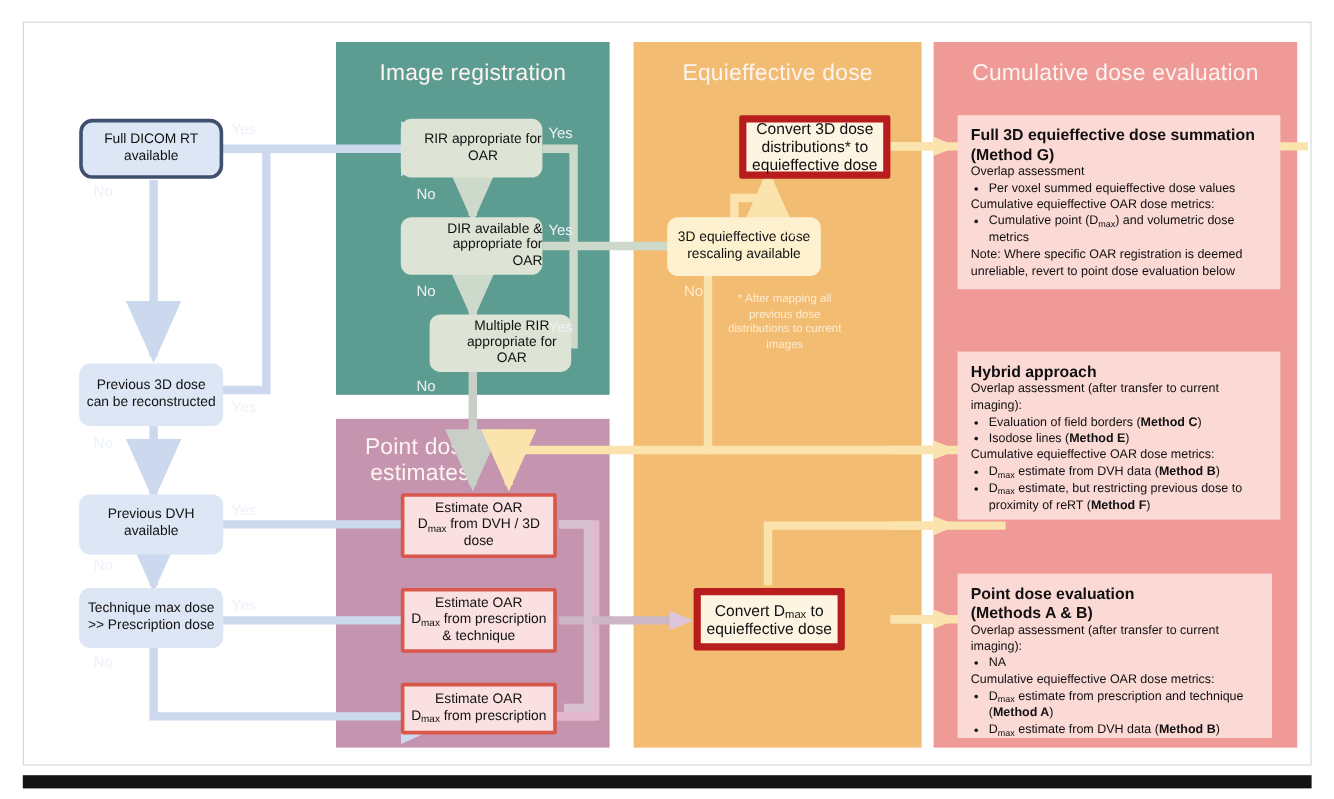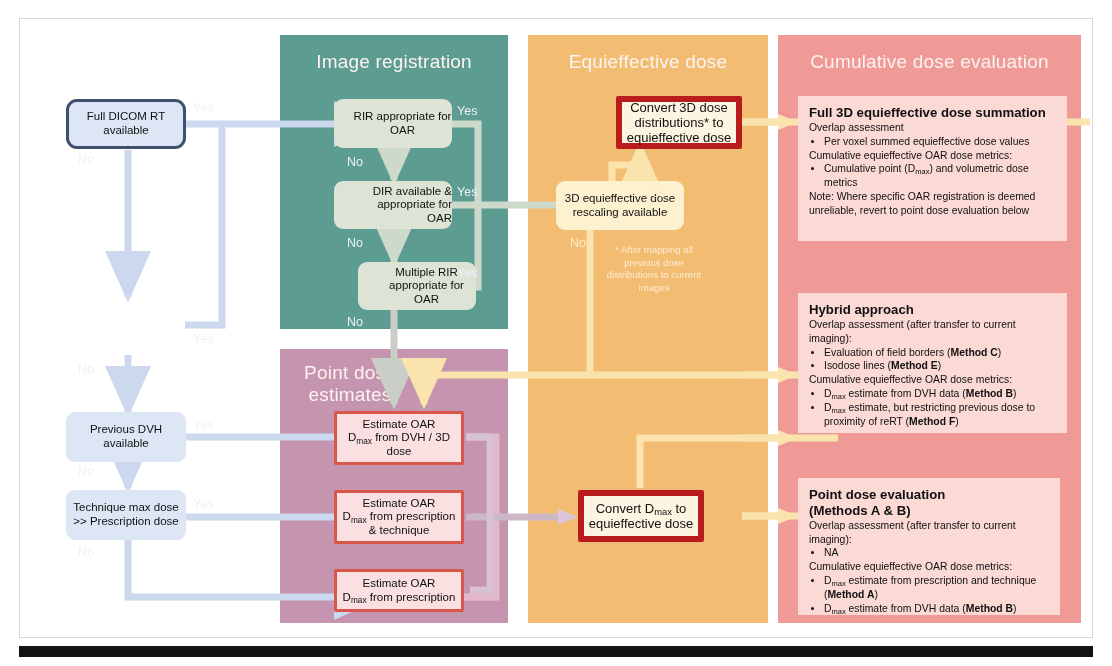--- a/index.html
+++ b/index.html
@@ -163,20 +163,26 @@
 
   <div class="node n-blue start" style="left:66px;top:99px;width:120px;height:50px;">
     <div>
       <span>Full DICOM RT</span>
       <span>available</span>
     </div>
   </div>
   <div class="lbl" style="left:193px;top:101px;">Yes</div>
   <div class="lbl" style="left:78px;top:152px;">No</div>
 
+  <div class="node n-blue" style="left:66px;top:303px;width:120px;height:52px;">
+    <div>
+      <span>Previous 3D dose</span>
+      <span>can be reconstructed</span>
+    </div>
+  </div>
   <div class="lbl" style="left:193px;top:332px;">Yes</div>
   <div class="lbl" style="left:78px;top:362px;">No</div>
 
   <div class="node n-blue" style="left:66px;top:412px;width:120px;height:50px;">
     <div>
       <span>Previous DVH</span>
       <span>available</span>
     </div>
   </div>
   <div class="lbl" style="left:193px;top:418px;">Yes</div>
@@ -267,20 +273,21 @@
 
   <div class="node n-pinkbox" style="left:334px;top:569px;width:130px;height:43px;">
     <div>
       <span>Estimate OAR</span>
       <span>D<sub>max</sub> from prescription</span>
     </div>
   </div>
 
   <div class="n-outcome" style="left:798px;top:96px;width:269px;height:145px;">
     <span class="h">Full 3D equieffective dose summation</span>
+    <span class="h">(Method G)</span>
     <span class="ln">Overlap assessment</span>
     <ul>
       <li>Per voxel summed equieffective dose values</li>
     </ul>
     <span class="ln">Cumulative equieffective OAR dose metrics:</span>
     <ul>
       <li>Cumulative point (D<sub>max</sub>) and volumetric dose metrics</li>
     </ul>
     <span class="ln">Note: Where specific OAR registration is deemed unreliable, revert to point dose evaluation below</span>
   </div>

